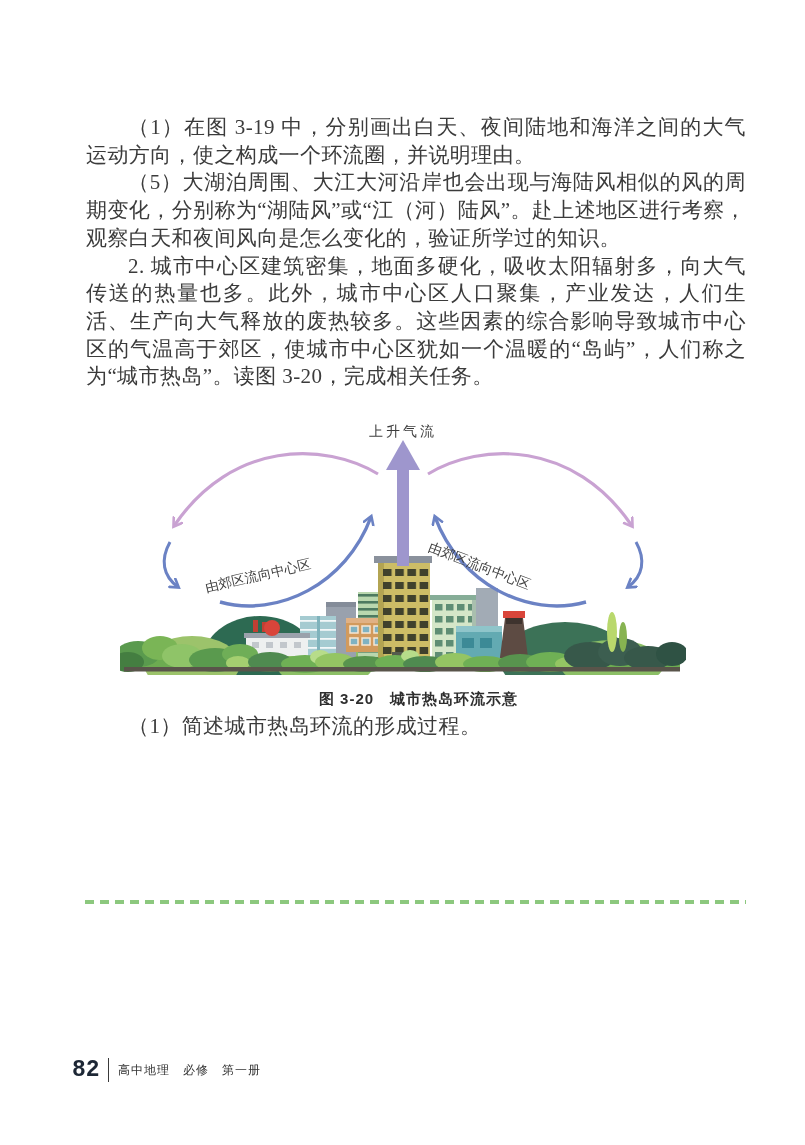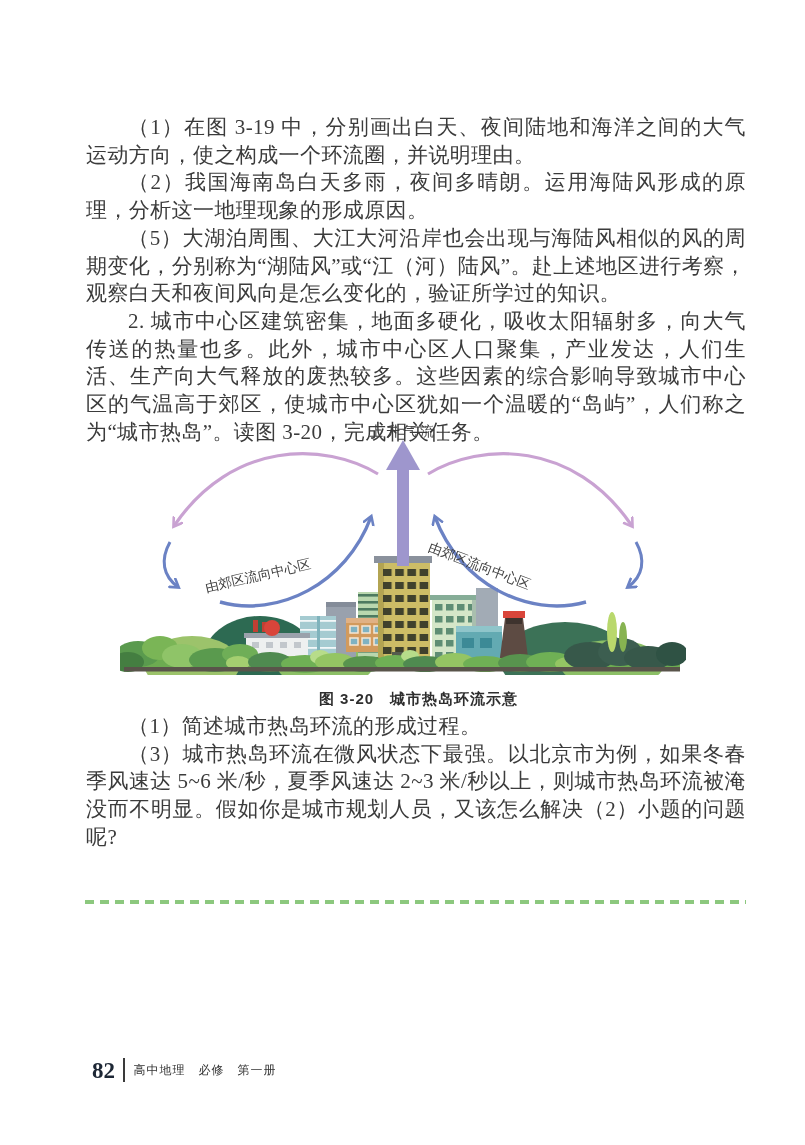--- a/index.html
+++ b/index.html
@@ -10,34 +10,33 @@
   .text-block p{margin:0;text-indent:2em;}
   #text-top{top:114px;}
   #questions{top:713px;}
   .figure-svg{position:absolute;left:120px;top:420px;}
   .figure-caption{position:absolute;top:690px;left:16px;width:805px;text-align:center;
         font-size:15px;font-weight:bold;color:#2e2e2e;letter-spacing:1px;
         font-family:"Liberation Sans","DejaVu Sans",sans-serif;}
   .separator{position:absolute;left:85px;top:900px;width:661px;height:3.5px;
         background:repeating-linear-gradient(to right,#8cc87e 0 9px,transparent 9px 15px);}
   .footer{position:absolute;left:72px;top:1058px;display:flex;align-items:center;
-        font-family:Liberation Serif, serif;margin-left:20px;}
+        font-family:Liberation Mono, monospace;}
   .page-num{font-size:23px;font-weight:bold;color:#1d2735;line-height:1;}
   .fdiv{width:1.5px;height:24px;background:#3a3a3a;margin:0 9px 0 8px;}
   .book{font-size:12px;color:#333333;letter-spacing:1px;}
   .dlabel{font-family:"Liberation Sans","DejaVu Sans",sans-serif;}
 </style>
 </head>
 <body>
 
 <div class="page">
 
   <div class="text-block" id="text-top">
     <p>（1）在图 3-19 中，分别画出白天、夜间陆地和海洋之间的大气运动方向，使之构成一个环流圈，并说明理由。</p>
-    <p>（2）我国海南岛白天多雨，夜间多晴朗。运用海陆风形成的原理，分析这一地理现象的形成原因。</p>
     <p>（5）大湖泊周围、大江大河沿岸也会出现与海陆风相似的风的周期变化，分别称为“湖陆风”或“江（河）陆风”。赴上述地区进行考察，观察白天和夜间风向是怎么变化的，验证所学过的知识。</p>
     <p>2. 城市中心区建筑密集，地面多硬化，吸收太阳辐射多，向大气传送的热量也多。此外，城市中心区人口聚集，产业发达，人们生活、生产向大气释放的废热较多。这些因素的综合影响导致城市中心区的气温高于郊区，使城市中心区犹如一个温暖的“岛屿”，人们称之为“城市热岛”。读图 3-20，完成相关任务。</p>
   </div>
 
   <svg class="figure-svg" width="566" height="255" viewBox="0 0 566 255">
     <defs>
       <marker id="mp" markerUnits="userSpaceOnUse" markerWidth="16" markerHeight="16" refX="8" refY="6" orient="auto">
         <path d="M1 1 L9 6 L1 11" fill="none" stroke="#c9a2d2" stroke-width="2.6" stroke-linecap="round"></path>
       </marker>
       <marker id="mb" markerUnits="userSpaceOnUse" markerWidth="16" markerHeight="16" refX="8" refY="6" orient="auto">
@@ -173,21 +172,20 @@
 
     <text class="dlabel" x="283" y="16" text-anchor="middle" font-size="14" letter-spacing="3" fill="#3c3c3c">上升气流</text>
     <text class="dlabel" x="139" y="160" transform="rotate(-13 139 160)" text-anchor="middle" font-size="13.5" fill="#3f3f3f">由郊区流向中心区</text>
     <text class="dlabel" x="358" y="150" transform="rotate(21 358 150)" text-anchor="middle" font-size="13.5" fill="#3f3f3f">由郊区流向中心区</text>
   </svg>
 
   <div class="figure-caption">图 3-20　城市热岛环流示意</div>
 
   <div class="text-block" id="questions">
     <p>（1）简述城市热岛环流的形成过程。</p>
-    <p>（3）城市热岛环流在微风状态下最强。以北京市为例，如果冬春季风速达 5~6 米/秒，夏季风速达 2~3 米/秒以上，则城市热岛环流被淹没而不明显。假如你是城市规划人员，又该怎么解决（2）小题的问题呢?</p>
   </div>
 
   <div class="separator"></div>
 
   <div class="footer">
     <span class="page-num">82</span>
     <span class="fdiv"></span>
     <span class="book">高中地理　必修　第一册</span>
   </div>
 

